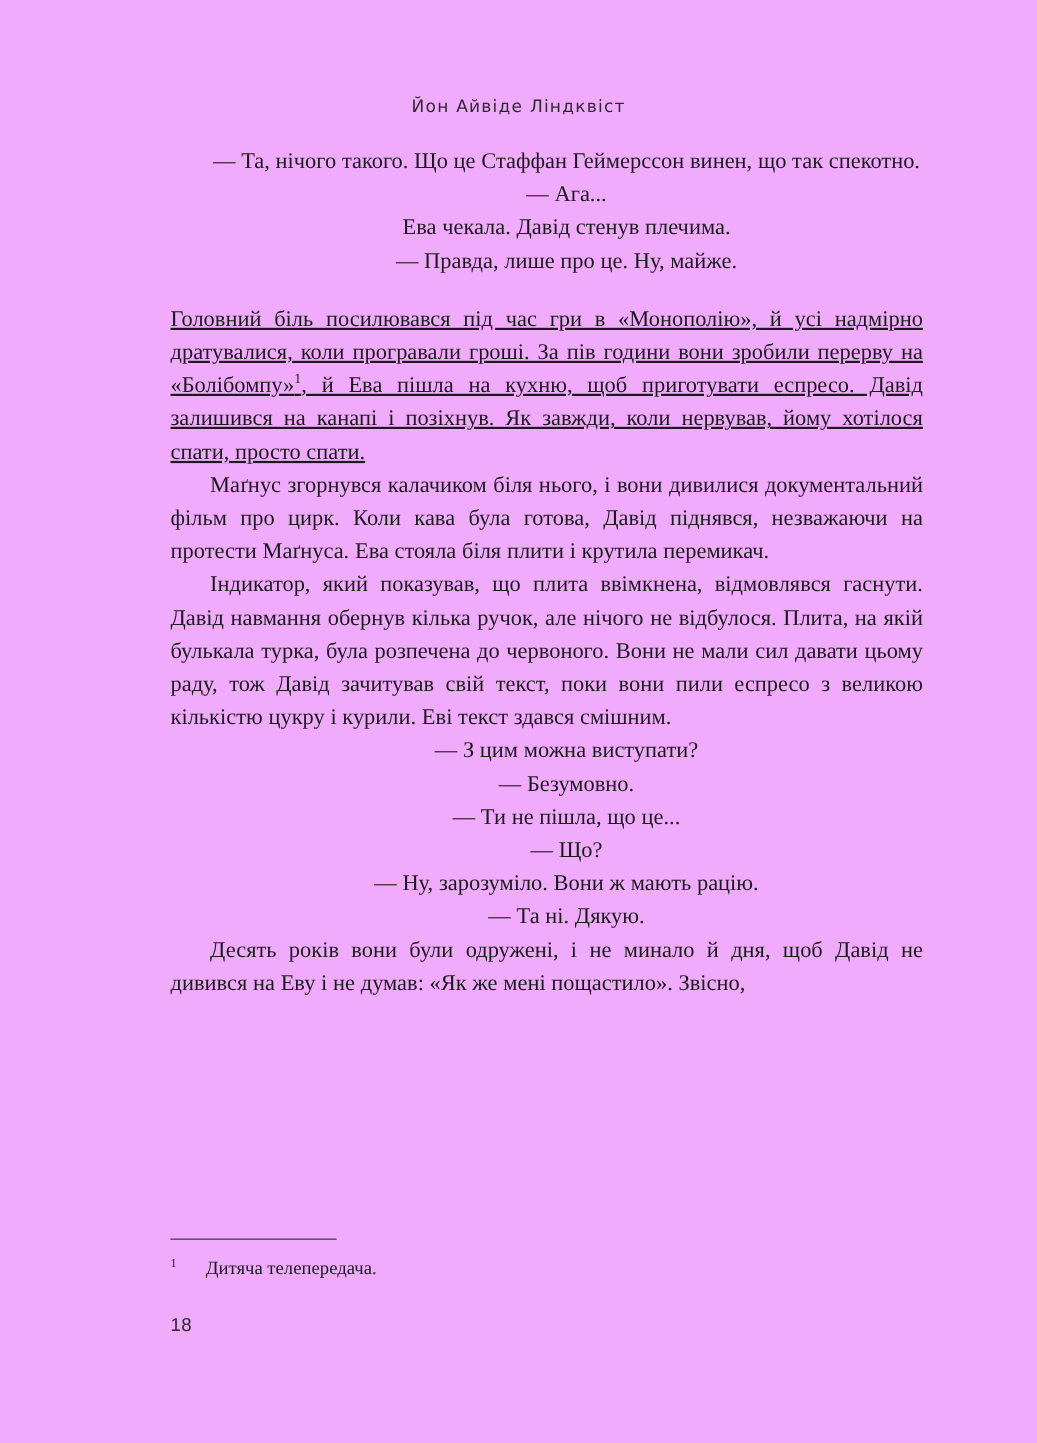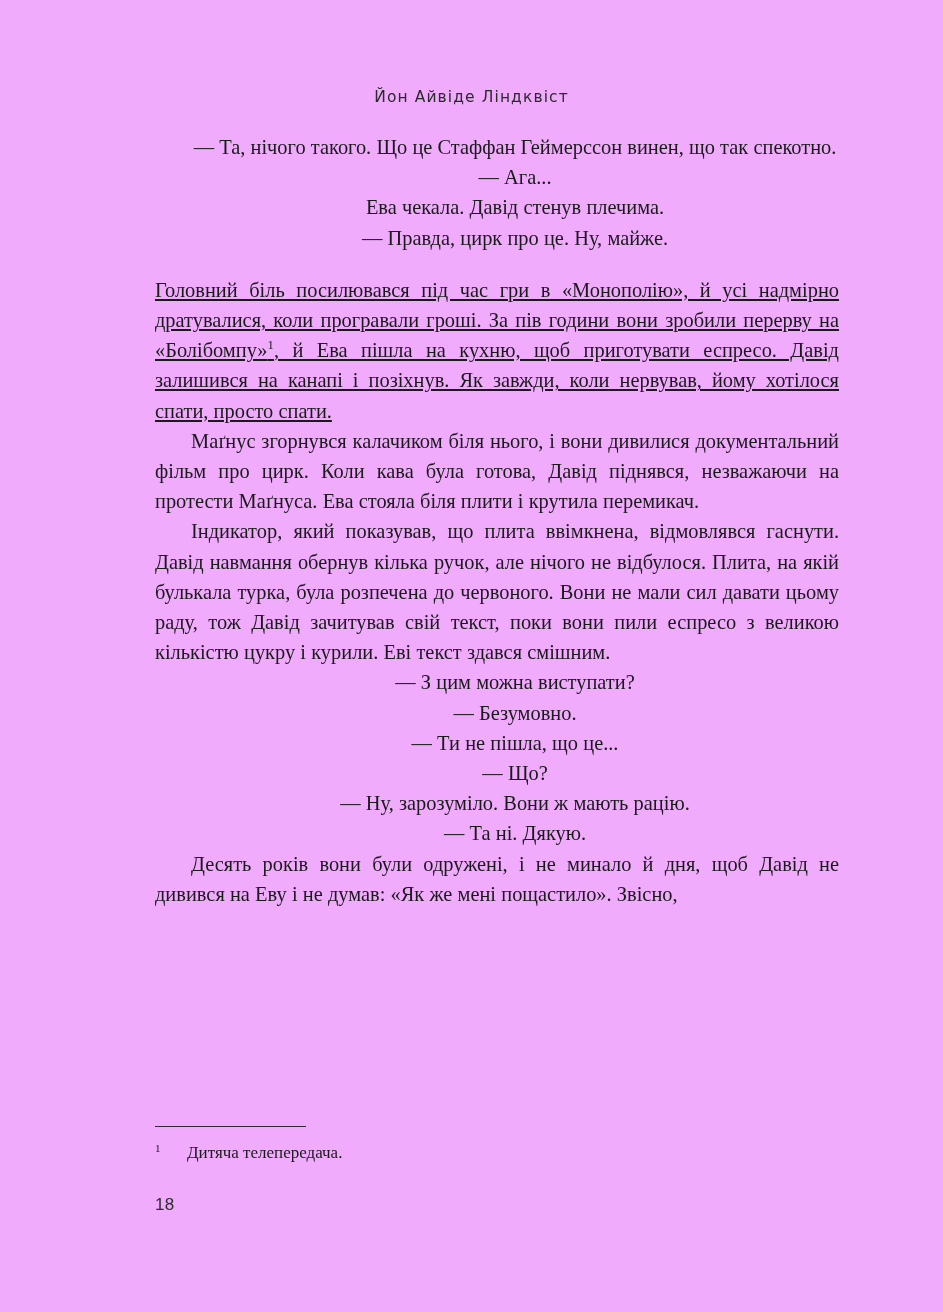--- a/index.html
+++ b/index.html
@@ -116,21 +116,21 @@
   <div class="running-head">Йон Айвіде Ліндквіст</div>
 
   <div class="textblock">
 
     <p class="body short">— Та, нічого такого. Що це Стаффан Геймерссон винен, що так спекотно.</p>
 
     <p class="body short">— Ага...</p>
 
     <p class="body short">Ева чекала. Давід стенув плечима.</p>
 
-    <p class="body short">— Правда, цирк про це. Ну, майже.</p>
+    <p class="body short">— Правда, лише про це. Ну, майже.</p>
 
 
     <p class="body noindent gap-before last-line-left"><span>Головний біль посилювався під час гри в «Монополію», й усі надмірно дратувалися, коли програвали гроші. За пів години вони зробили перерву на «Болібомпу»</span><sup class="fn">1</sup><span>, й Ева пішла на кухню, щоб приготувати еспресо. Давід залишився на канапі і позіхнув. Як завжди, коли нервував, йому хотілося спати, просто спати.</span></p>
 
     <p class="body last-line-left">Маґнус згорнувся калачиком біля нього, і вони дивилися документальний фільм про цирк. Коли кава була готова, Давід піднявся, незважаючи на протести Маґнуса. Ева стояла біля плити і крутила перемикач.</p>
 
 
     <p class="body last-line-left">Індикатор, який показував, що плита ввімкнена, відмовлявся гаснути. Давід навмання обернув кілька ручок, але нічого не відбулося. Плита, на якій булькала турка, була розпечена до червоного. Вони не мали сил давати цьому раду, тож Давід зачитував свій текст, поки вони пили еспресо з великою кількістю цукру і курили. Еві текст здався смішним.</p>
 
     <p class="body short">— З цим можна виступати?</p>

